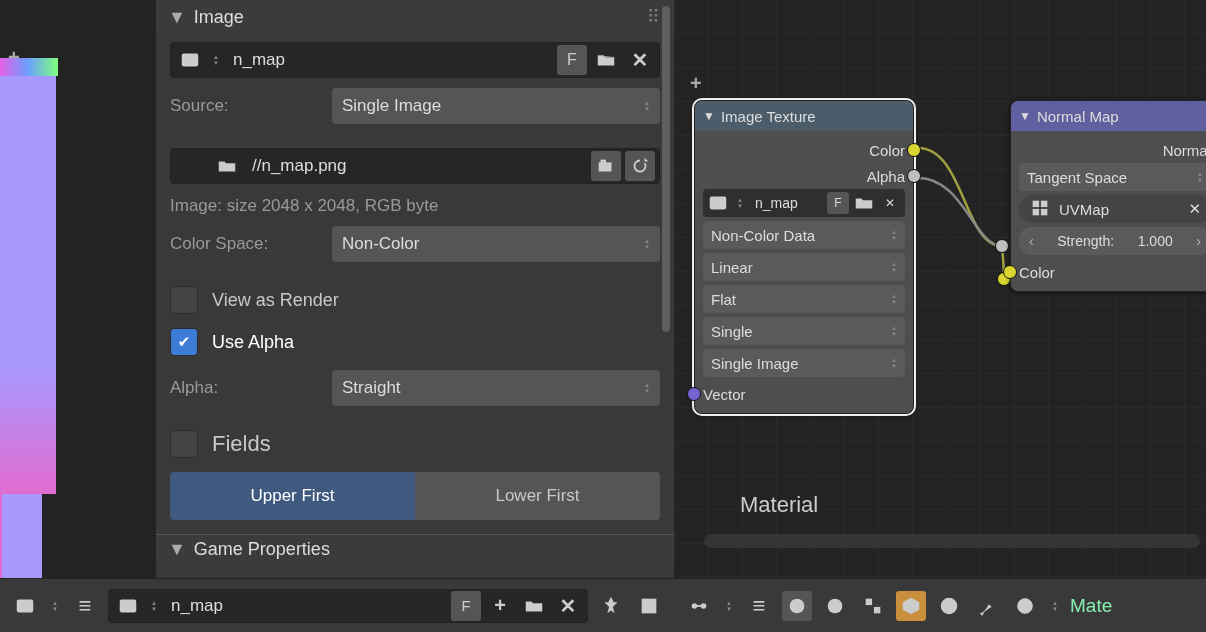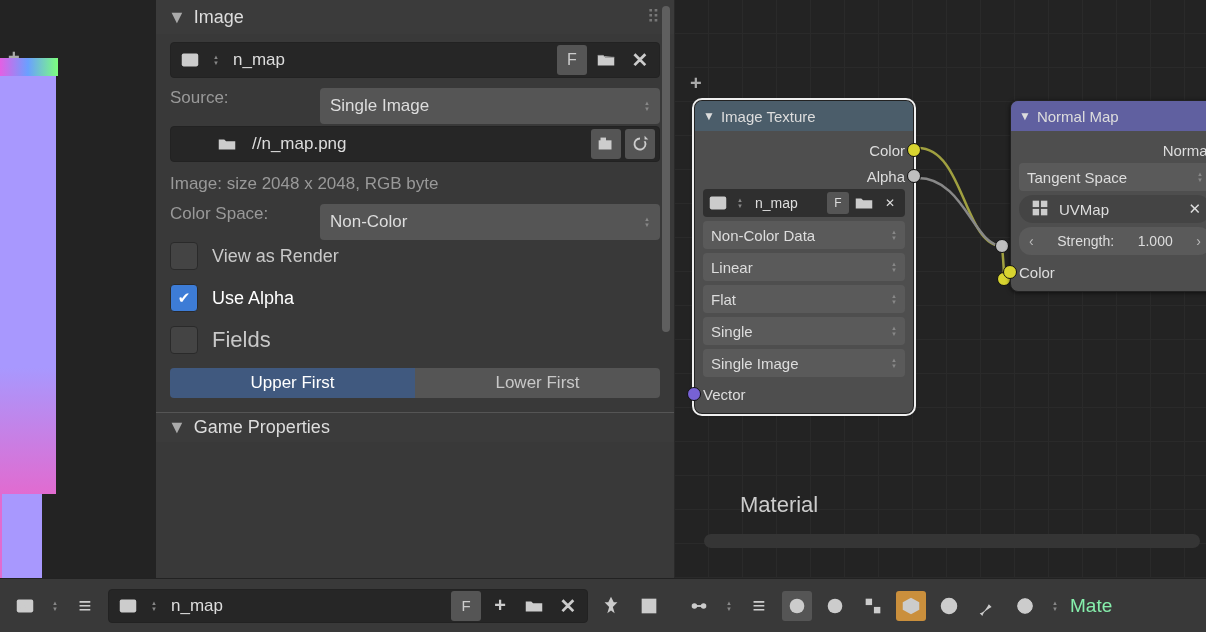--- a/index.html
+++ b/index.html
@@ -17,41 +17,41 @@
   .preview-strip::before { content: ""; position: absolute; left: -2px; top: -16px; width: 60px; height: 18px; background: linear-gradient(90deg, #ec5be2, #6aa0ff, #7dff7d); }
   .preview-strip::after { content: ""; position: absolute; left: -2px; bottom: -148px; width: 40px; height: 148px; background: #a898fe; border-left: 4px solid #e16bd0; }
   .plus-left { position: absolute; left: 8px; top: 46px; color: #aaa; font-size: 20px; font-weight: bold; }
 
   
   .panel-col .scrollbar { position: absolute; right: 4px; top: 6px; width: 8px; height: 326px; background: #5f5f5f; border-radius: 4px; }
   .panel-header { display: flex; align-items: center; padding: 6px 12px; background: #3b3b3b; font-size: 18px; color: #ddd; }
   .panel-header .tri { margin-right: 8px; color: #aaa; }
   .panel-header .dots { margin-left: auto; color: #777; letter-spacing: 2px; }
   .panel-body { padding: 8px 14px 0 14px; }
-  .row { display: flex; align-items: flex-start; margin-bottom: 2px; }
+  .row { display: flex; align-items: center; margin-bottom: 24px; gap: 12px; }
   .lbl { width: 150px; color: #999; font-size: 17px; }
   .field-wrap { display: flex; align-items: center; background: #2c2c2c; border: 1px solid #222; border-radius: 4px; height: 36px; padding: 0 4px; gap: 4px; flex: 1; }
   .field-wrap.dark { background: #262626; }
   .field-input { flex: 1; min-width: 0; background: transparent; border: none; color: #ddd; font-size: 17px; padding: 0 6px; outline: none; }
   .icon-btn { width: 30px; height: 30px; display: flex; align-items: center; justify-content: center; color: #ccc; border-radius: 3px; cursor: pointer; }
   .icon-btn.plain { background: transparent; }
   .icon-btn.raised { background: #555; }
   .icon-btn.x { font-size: 20px; font-weight: bold; }
   .mini-dropdown { width: 14px; height: 28px; display: flex; flex-direction: column; justify-content: center; align-items: center; color: #888; }
   .mini-dropdown::before { content: "▲"; font-size: 6px; }
   .mini-dropdown::after { content: "▼"; font-size: 6px; }
   .select { display: flex; align-items: center; background: #555; border-radius: 4px; height: 36px; padding: 0 10px; flex: 1; color: #ddd; position: relative; font-size: 17px; }
   .select .mini-dropdown { position: absolute; right: 6px; }
   .static-text { color: #999; font-size: 17px; padding: 2px 0 10px 0; }
   .checkbox-row { display: flex; align-items: center; gap: 14px; margin-bottom: 14px; }
   .checkbox { width: 28px; height: 28px; background: #444; border: 1px solid #2a2a2a; border-radius: 4px; display: flex; align-items: center; justify-content: center; }
   .checkbox.checked { background: #3d7cd6; color: #fff; }
   .checkbox.checked::after { content: "✔"; font-size: 15px; }
   .toggle-group { display: flex; border-radius: 4px; overflow: hidden; margin: 2px 0 14px 0; }
-  .toggle-btn { flex: 1; height: 30px; display: flex; align-items: center; justify-content: center; background: #555; font-size: 17px; }
+  .toggle-btn { flex: 1; height: 48px; display: flex; align-items: center; justify-content: center; background: #555; font-size: 17px; }
   .toggle-btn.active { background: #40597f; color: #fff; }
 
   .panel-header.sub { border-top: 1px solid #555; margin-top: 4px; }
   .panel-header.cut { height: 30px; overflow: hidden; }
 
   
   .node-grid { position: absolute; inset: 0; background:
     repeating-linear-gradient(0deg, #2a2a2a 0 1px, transparent 1px 34px),
     repeating-linear-gradient(90deg, #2a2a2a 0 1px, transparent 1px 34px),
     #232323; }
@@ -169,20 +169,27 @@
     <div class="checkbox-row">
       <div class="checkbox"></div>
       <span style="font-size:18px;">View as Render</span>
     </div>
 
     <div class="checkbox-row">
       <div class="checkbox checked"></div>
       <span style="font-size:18px; color:#fff;">Use Alpha</span>
     </div>
 
+    <div class="row">
+      <span class="lbl">Alpha:</span>
+      <div class="select">
+        <span>Straight</span>
+        <span class="mini-dropdown"></span>
+      </div>
+    </div>
 
     <div class="checkbox-row">
       <div class="checkbox"></div>
       <span style="font-size:22px;">Fields</span>
     </div>
 
     <div class="toggle-group">
       <div class="toggle-btn active">Upper First</div>
       <div class="toggle-btn">Lower First</div>
     </div>

